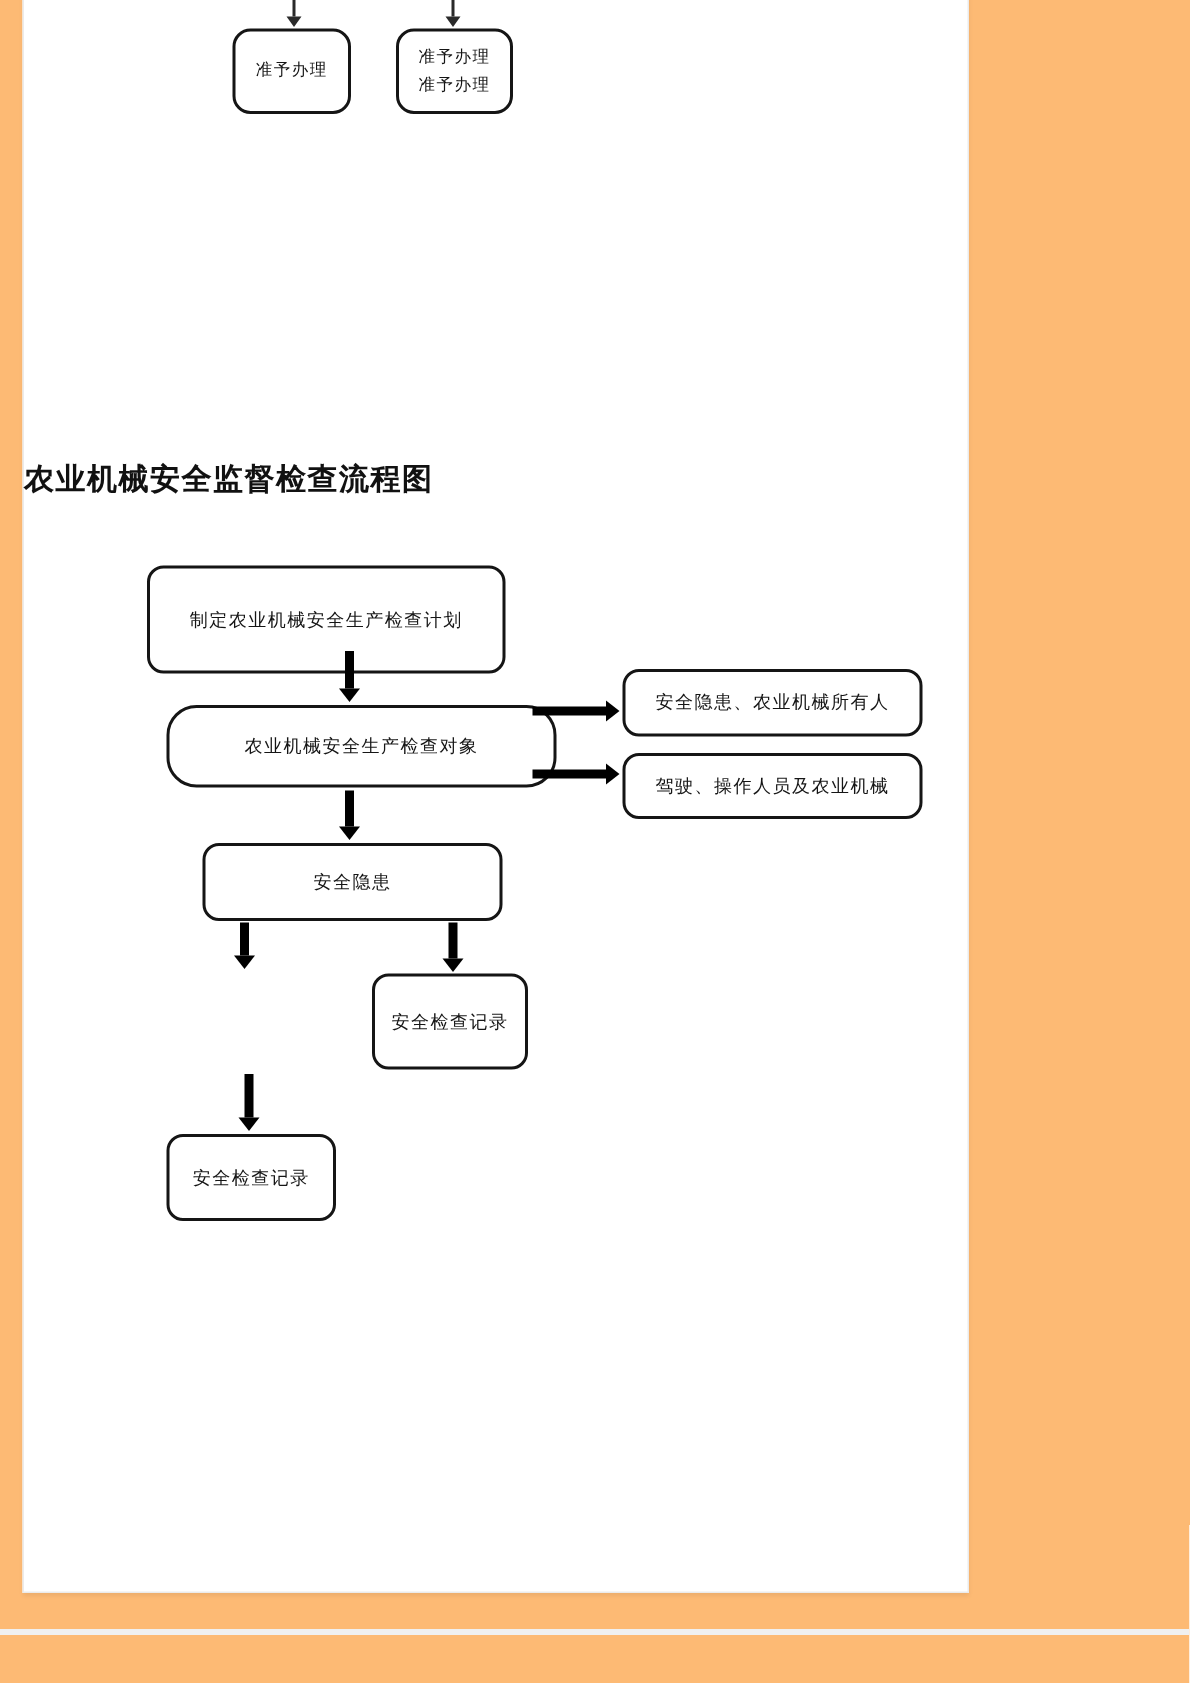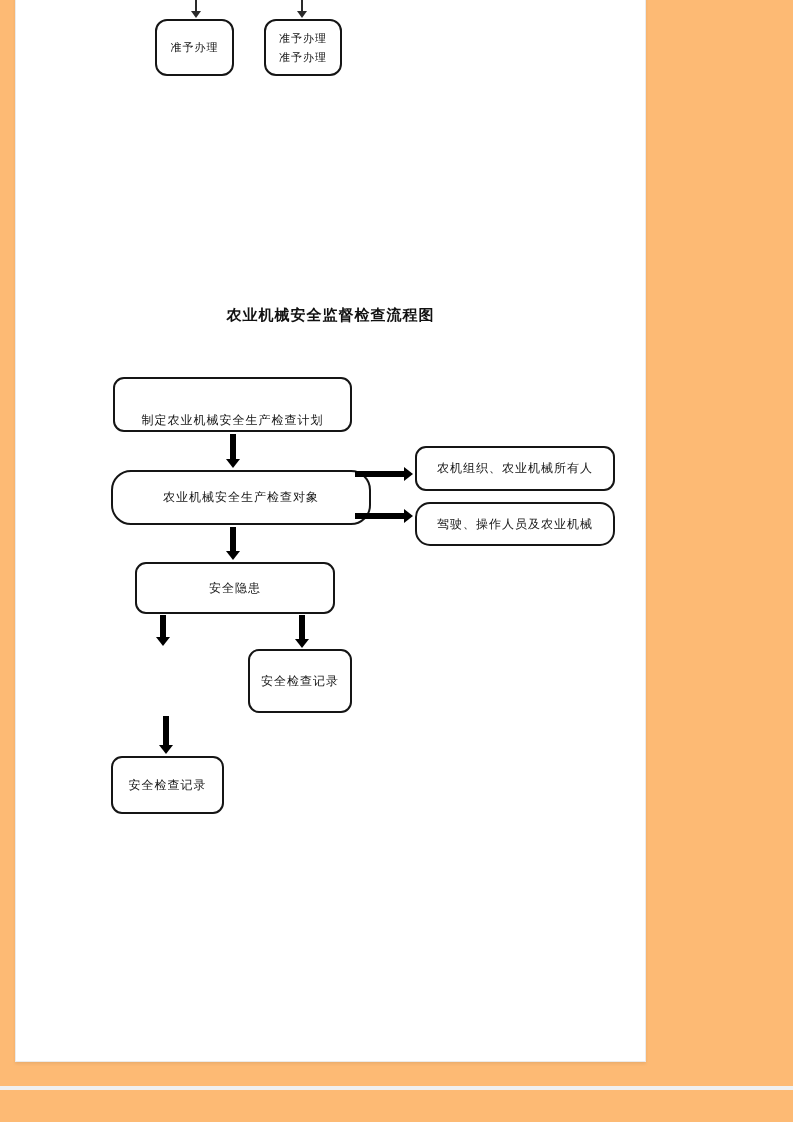--- a/index.html
+++ b/index.html
@@ -98,22 +98,21 @@
     border-top: 7px solid transparent;
     border-bottom: 7px solid transparent;
     border-left: 9px solid #000;
   }
 
   .chart-title {
     position: absolute;
     left: 16px;
     top: 306px;
     width: 629px;
-    text-align: center;
-    font-size: 15px;
+    font-size: 20px;
     font-weight: bold;
     letter-spacing: 1px;
     color: #111;
   }
 </style>
 </head>
 <body>
 
 <div class="viewport">
 
@@ -134,21 +133,21 @@
 
   <div class="node small" style="left:264px; top:19px; width:78px; height:57px;">
     <span>
       <span>准予办理</span><br>
       <span>准予办理</span>
     </span>
   </div>
 
   <div class="chart-title">农业机械安全监督检查流程图</div>
 
-  <div class="node" style="left:113px; top:377px; width:239px; height:55px;align-items:flex-end;">
+  <div class="node" style="left:98px; top:377px; width:239px; height:72px;">
     <span>制定农业机械安全生产检查计划</span>
   </div>
 
   <div class="arrow-v" style="left:226px; top:434px;">
     <div class="stem" style="height:25px;"></div>
     <div class="head"></div>
   </div>
 
   <div class="node" style="left:111px; top:470px; width:260px; height:55px;border-radius:20px;">
     <span>农业机械安全生产检查对象</span>
@@ -158,24 +157,24 @@
     <div class="stem" style="width:49px;"></div>
     <div class="head"></div>
   </div>
 
   <div class="arrow-h" style="left:355px; top:509px;">
     <div class="stem" style="width:49px;"></div>
     <div class="head"></div>
   </div>
 
   <div class="node" style="left:415px; top:446px; width:200px; height:45px;">
-    <span>农机组织、农业机械所有人</span>
-  </div>
-
-  <div class="node" style="left:415px; top:502px; width:200px; height:44px;border-radius:15px;">
+    <span>安全隐患、农业机械所有人</span>
+  </div>
+
+  <div class="node" style="left:415px; top:502px; width:200px; height:44px;">
     <span>驾驶、操作人员及农业机械</span>
   </div>
 
   <div class="arrow-v" style="left:226px; top:527px;">
     <div class="stem" style="height:24px;"></div>
     <div class="head"></div>
   </div>
 
   <div class="node" style="left:135px; top:562px; width:200px; height:52px;">
     <span>安全隐患</span>

